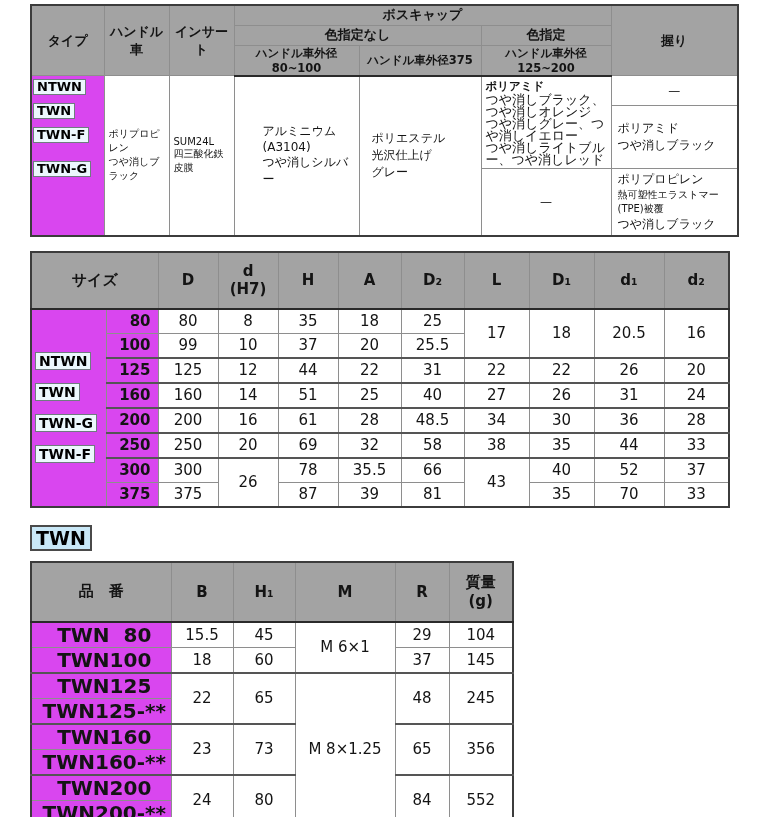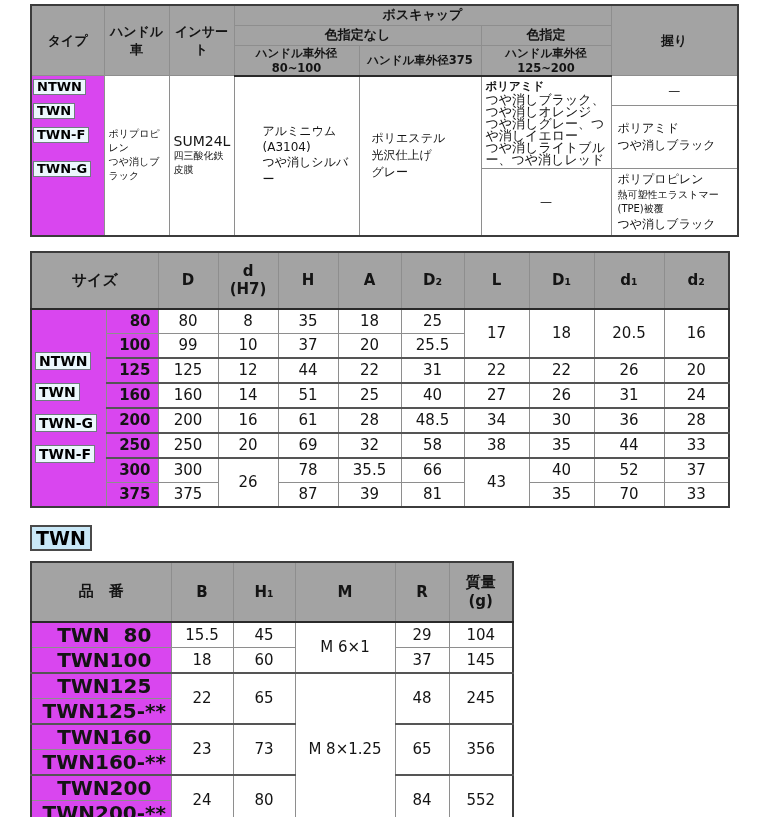--- a/index.html
+++ b/index.html
@@ -100,21 +100,21 @@
         <div class="type-stack">
           <span class="tag">NTWN</span>
           <span class="tag">TWN</span>
           <span class="tag">TWN-F</span>
           <span class="tag gap-top">TWN-G</span>
         </div>
       </td>
       <td rowspan="3" class="cell-pad pre small">ポリプロピレン
 つや消しブラック</td>
       <td rowspan="3" class="cell-pad">
-        <span class="line" style="font-size:14px;text-align:center;">SUM24L</span>
+        <span class="line" style="font-size:10px;">SUM24L</span>
         <span class="line small">四三酸化鉄皮膜</span>
       </td>
       <td rowspan="3" class="cell-pad cap1 pre">アルミニウム
 (A3104)
 つや消しシルバー</td>
       <td rowspan="3" class="cell-pad cap2 pre">ポリエステル
 光沢仕上げ
 グレー</td>
       <td rowspan="2" class="cell-pad colors-cell">
         <span class="line main">ポリアミド</span>

